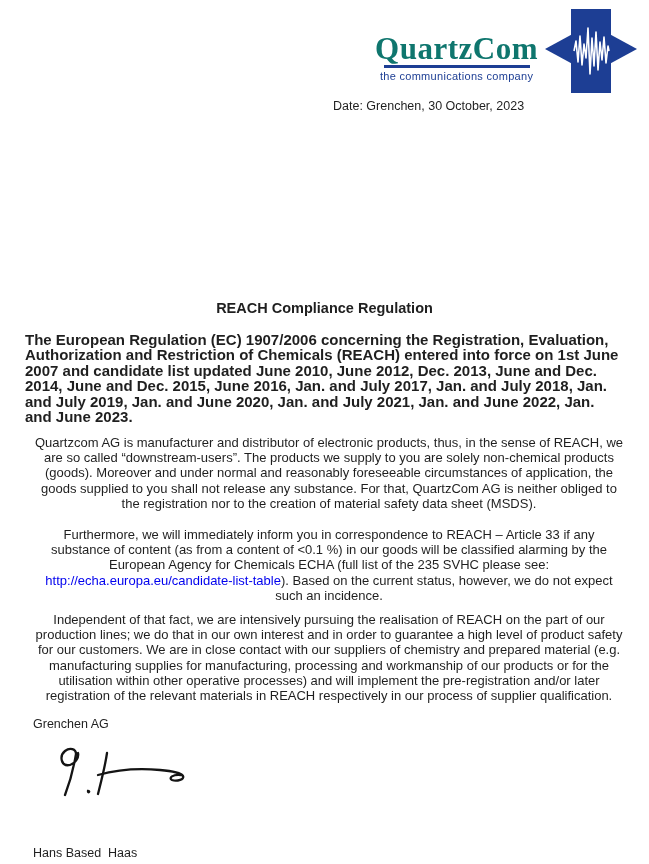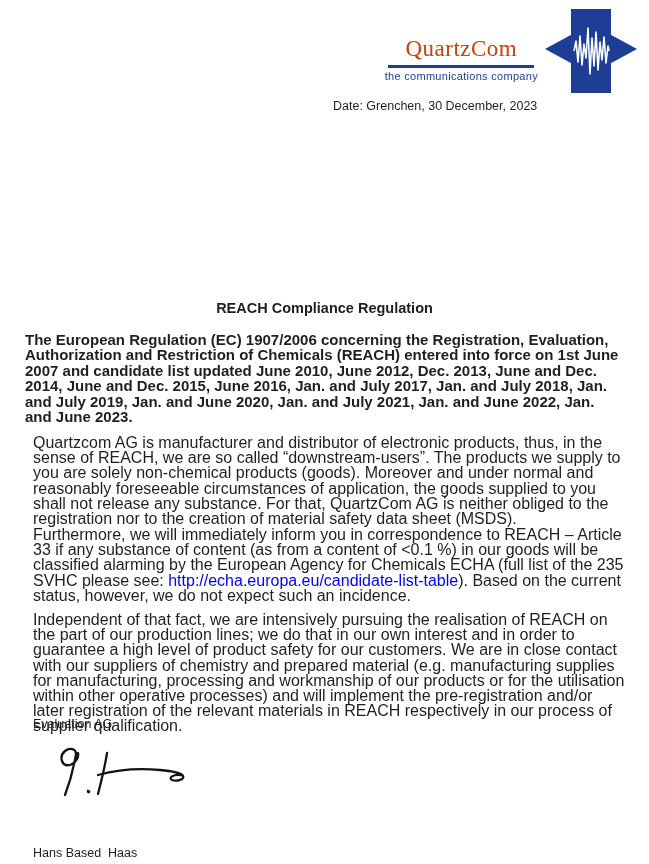--- a/index.html
+++ b/index.html
@@ -15,44 +15,44 @@
   .logo{
     position:absolute;top:8px;right:10px;
     display:flex;align-items:center;gap:7px;
   }
   .logo-text{
     display:flex;flex-direction:column;align-items:center;
     margin-top:14px;
   }
   .logo-brand{
     font-family:"Liberation Serif", serif;
-    font-size:23px;font-weight:400;line-height:30px;
-    color:#c2410c;letter-spacing:0.5px;
+    font-size:31px;font-weight:700;line-height:30px;
+    color:#0f766e;letter-spacing:0.5px;
   }
   .logo-rule{width:146px;height:3px;background:#1d3e94;margin-top:1px;}
   .logo-tagline{
     font-size:11px;color:#1d3e94;margin-top:2px;
     letter-spacing:0.3px;white-space:nowrap;
   }
   .logo-mark{width:94px;height:86px;display:block;}
   
   .date-line{position:absolute;left:333px;top:99px;font-size:12.5px;}
   .doc-title{
     position:absolute;top:300px;left:0;width:100%;
     text-align:center;font-size:14.5px;font-weight:bold;
   }
   .intro-bold{
     position:absolute;top:332px;left:25px;width:599px;
     text-align:left;font-weight:bold;
     font-size:15px;line-height:15.4px;
   }
   .body-par{
     position:absolute;left:33px;width:592px;
-    font-size:16px;line-height:15.2px;
-    text-align:left;
+    font-size:13px;line-height:15.2px;
+    text-align:center;
   }
   .par-1{top:435px;}
   .par-2{top:527px;}
   .par-3{top:612px;}
   .company-line{position:absolute;left:33px;top:717px;font-size:12.5px;}
   .sig-svg{position:absolute;left:44px;top:742px;width:166px;height:64px;}
   .name-block{
     position:absolute;left:33px;top:815px;
     font-size:12.5px;line-height:15.4px;white-space:pre-wrap;
   }
@@ -69,33 +69,33 @@
       <div class="logo-rule"></div>
       <div class="logo-tagline">the communications company</div>
     </div>
     <svg class="logo-mark" viewBox="0 0 94 86" aria-hidden="true">
       <polygon points="0,41 46,16 92,41 46,66" fill="#1d3e94"></polygon>
       <rect x="26" y="1" width="40" height="84" fill="#1d3e94"></rect>
       <polyline fill="none" stroke="#ffffff" stroke-width="1.6" stroke-linejoin="round" points="29,43 31,33 33,54 35,28 37,57 39,36 41,50 43,20 45,66 47,30 49,58 51,24 53,62 55,34 57,52 59,29 61,55 63,38 64,43"></polyline>
     </svg>
   </div>
 
-  <div class="date-line">Date: Grenchen, 30 December, 2023</div>
+  <div class="date-line">Date: Grenchen, 30 October, 2023</div>
 
   <div class="doc-title">REACH Compliance Regulation</div>
 
   <div class="intro-bold">The European Regulation (EC) 1907/2006 concerning the Registration, Evaluation, Authorization and Restriction of Chemicals (REACH) entered into force on 1st June 2007 and candidate list updated June 2010, June 2012, Dec. 2013, June and Dec. 2014, June and Dec. 2015, June 2016, Jan. and July 2017, Jan. and July 2018, Jan. and July 2019, Jan. and June 2020, Jan. and July 2021, Jan. and June 2022, Jan. and June 2023.</div>
 
   <div class="body-par par-1">Quartzcom AG is manufacturer and distributor of electronic products, thus, in the sense of REACH, we are so called “downstream-users”. The products we supply to you are solely non-chemical products (goods). Moreover and under normal and reasonably foreseeable circumstances of application, the goods supplied to you shall not release any substance. For that, QuartzCom AG is neither obliged to the registration nor to the creation of material safety data sheet (MSDS).</div>
 
   <div class="body-par par-2"><span>Furthermore, we will immediately inform you in correspondence to REACH – Article 33 if any substance of content (as from a content of &lt;0.1 %) in our goods will be classified alarming by the European Agency for Chemicals ECHA (full list of the 235 SVHC please see: </span><a class="doc-link" id="echa-link" style="color: rgb(0, 0, 238);">http://echa.europa.eu/candidate-list-table</a><span>). Based on the current status, however, we do not expect such an incidence.</span></div>
 
   <div class="body-par par-3">Independent of that fact, we are intensively pursuing the realisation of REACH on the part of our production lines; we do that in our own interest and in order to guarantee a high level of product safety for our customers. We are in close contact with our suppliers of chemistry and prepared material (e.g. manufacturing supplies for manufacturing, processing and workmanship of our products or for the utilisation within other operative processes) and will implement the pre-registration and/or later registration of the relevant materials in REACH respectively in our process of supplier qualification.</div>
 
-  <div class="company-line">Evaluation AG</div>
+  <div class="company-line">Grenchen AG</div>
 
   <svg class="sig-svg" viewBox="0 0 166 64" aria-hidden="true">
     <g fill="none" stroke="#141414" stroke-width="2.3" stroke-linecap="round">
       <path d="M21 53 C26 40 30 24 32 12 C32 7 26 5 21 9 C15 14 17 25 26 23 C32 21 35 15 34 11"></path>
       <path d="M44 49 C45 49 45.5 49.5 45 50 C44.5 50.5 43.8 50 44 49 Z" fill="#141414"></path>
       <path d="M63 11 C61 25 57 40 54 52"></path>
       <path d="M54 33 C72 28 96 26 116 28 C128 29 137 31 139 34 C141 37 133 40 128 38 C124 36 129 32 137 33"></path>
     </g>
   </svg>
 

